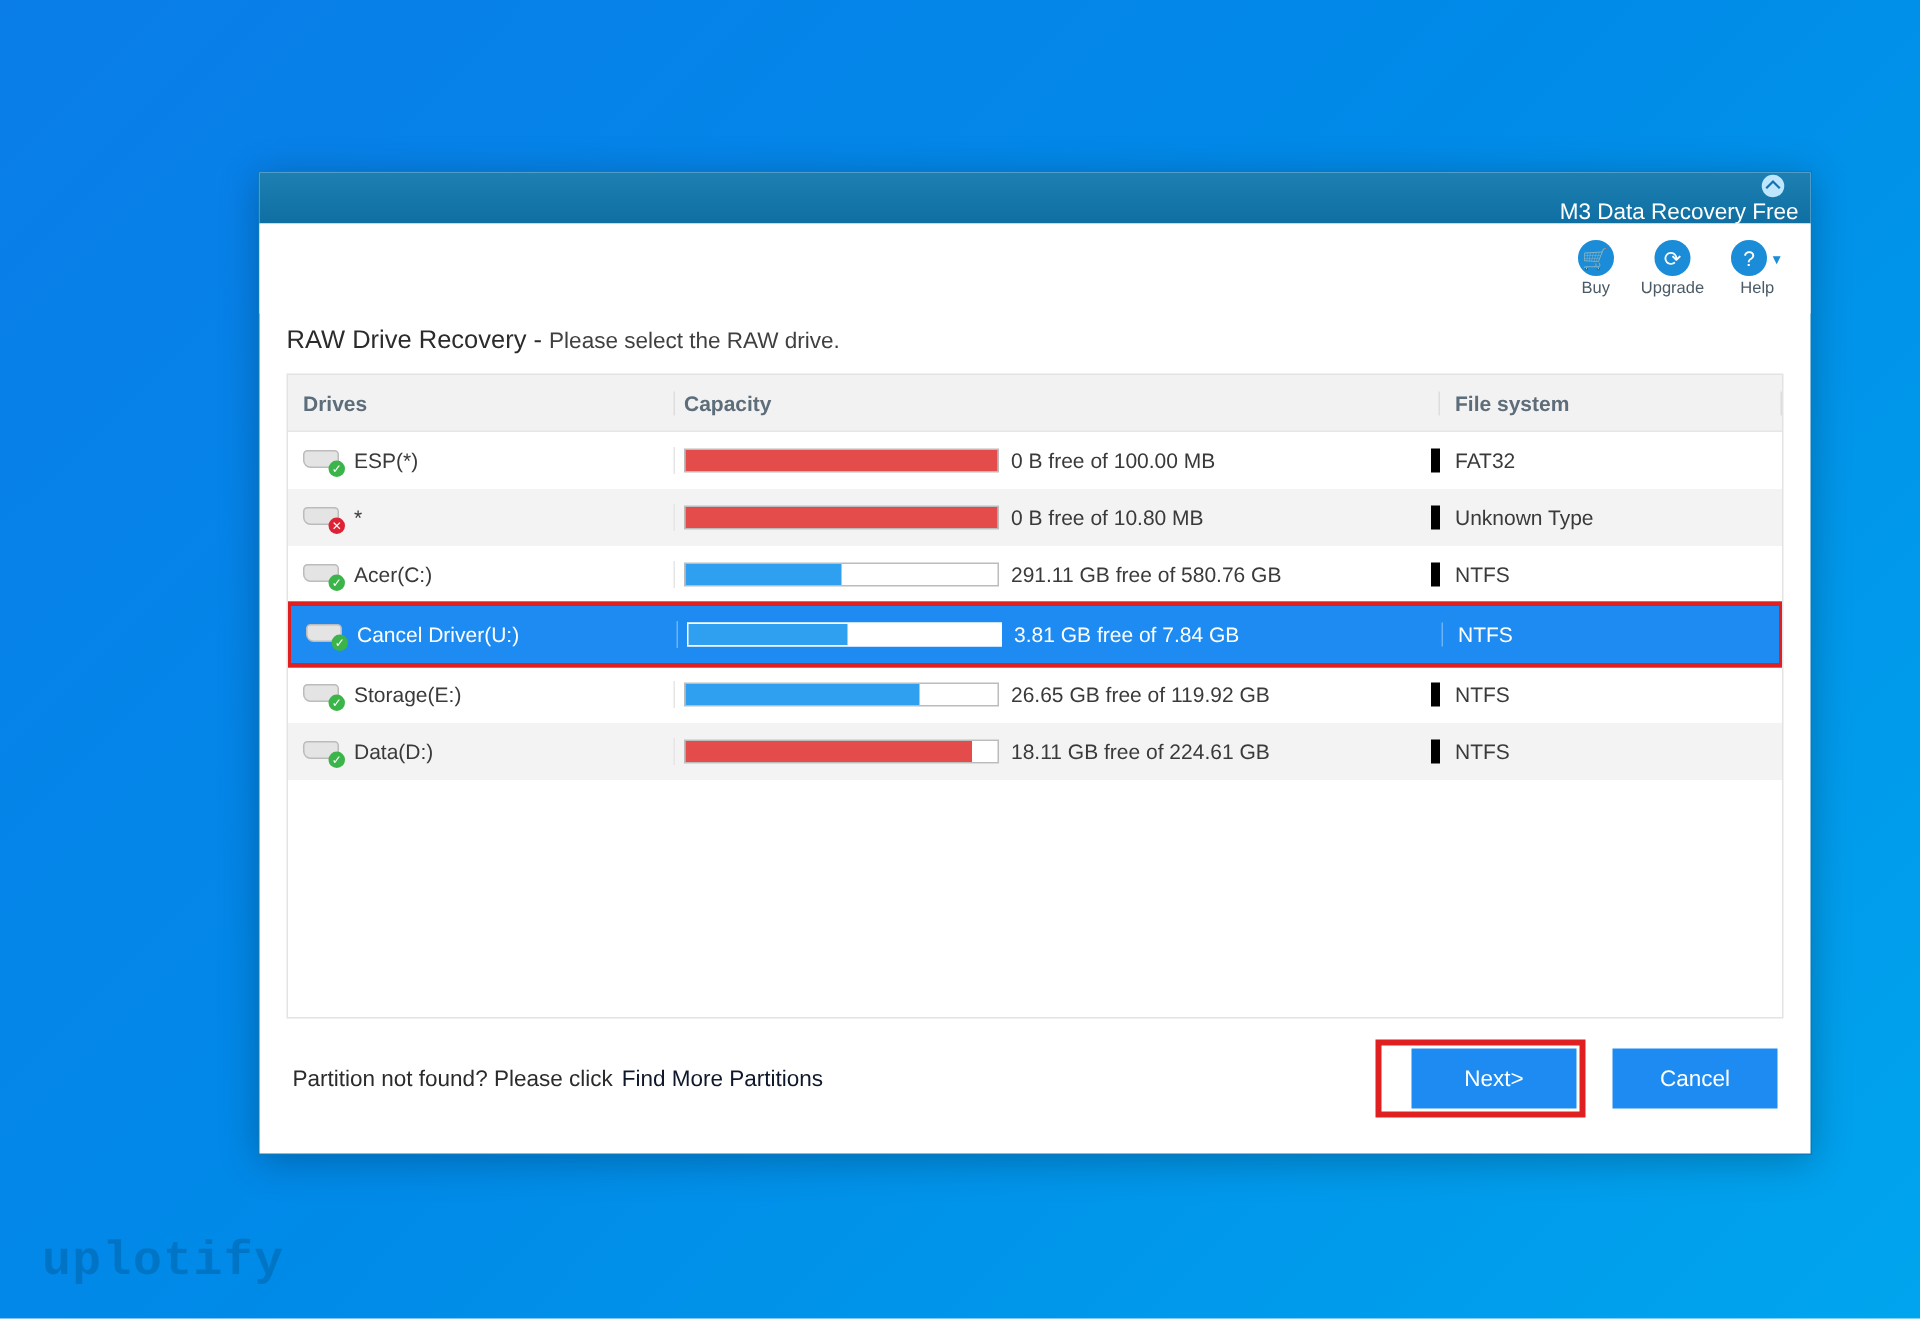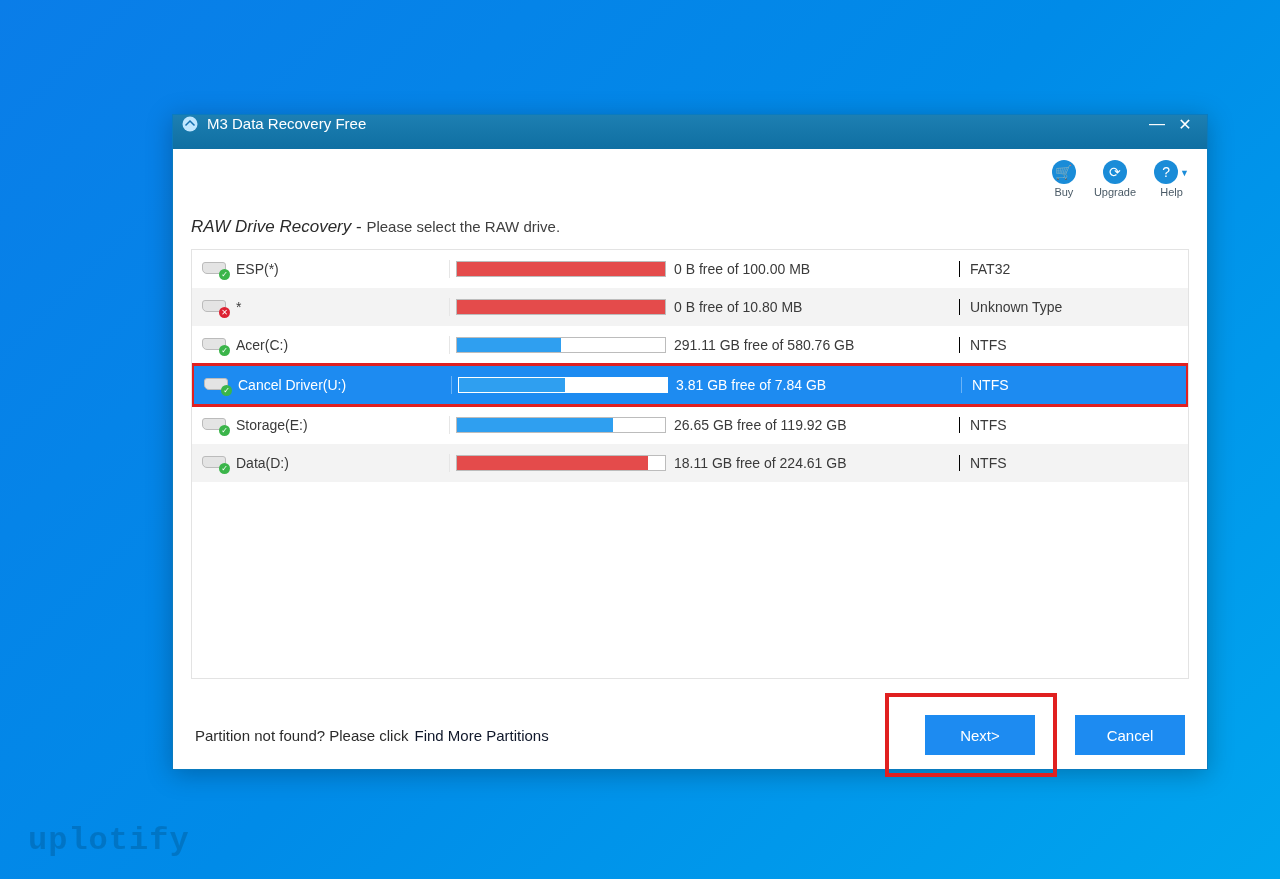--- a/index.html
+++ b/index.html
@@ -14,23 +14,24 @@
     left: 172px; top: 114px;
     width: 1036px; height: 656px;
     background: #fff;
     border: 1px solid #0a7bbf;
     box-shadow: 0 4px 24px rgba(0,0,0,.25);
   }
   .titlebar {
     height: 34px;
     background: linear-gradient(#1d7fb2, #0f6fa2);
     color: #fff;
-    display: flex; align-items: flex-start;
+    display: flex; align-items: flex-end;
     padding: 0 8px;
     font-size: 15px;
+    flex-direction: column;
   }
   .titlebar .app-icon {
     width: 18px; height: 18px; margin-right: 8px;
     display: inline-flex; align-items: center; justify-content: center;
   }
   .titlebar .title { flex: 0 0 auto; }
   .titlebar .spacer { flex: 1; }
   .winbtn { width: 28px; text-align: center; font-size: 16px; cursor: pointer; color: #fff; }
   .toolbar {
     height: 60px; background: #fff;
@@ -49,21 +50,21 @@
   .toolbar .help-wrap .chev { font-size:9px; color:#1a8cd8; margin-left:2px; }
 
   .content { padding: 0 18px 10px 18px; }
   .heading { font-size: 17px; color: #2b2b2b; padding: 8px 0 12px 0; }
   .heading .sub { font-weight: normal; font-size: 15px; color: #404040; }
 
   .table { border: 1px solid #e3e3e3; height: 430px; overflow: hidden; background:#fff; }
   .thead, .trow { display: flex; align-items: center; height: 38px; font-size: 14px; }
   .thead { background: #f2f2f2; color: #5d6d7a; font-weight: 600; border-bottom:1px solid #e6e6e6; }
   .col-drive { width: 258px; padding-left: 10px; border-right:1px solid #e6e6e6; display:flex; align-items:center; gap:8px; }
-  .col-cap   { width: 510px; padding-left: 6px; border-right:1px solid #000000; display:flex; align-items:center; gap:8px; }
+  .col-cap   { width: 510px; padding-left: 6px; border-right:6px solid #000000; display:flex; align-items:center; gap:8px; }
   .col-fs    { flex: 1; padding-left: 10px; }
   .thead .col-drive, .thead .col-cap, .thead .col-fs { border-right: 1px solid #ddd; }
 
   .trow { color: #3a3a3a; }
   .trow.alt { background: #f3f3f3; }
   .trow.selected { background: #1d8bf1; color: #fff; border: 3px solid #e02020; margin: -1px; height: 44px; position: relative; z-index: 2; }
   .trow.selected .col-drive, .trow.selected .col-cap { border-right: 1px solid rgba(255,255,255,.35); }
 
   .drive-ico { width: 26px; height: 18px; position: relative; }
   .drive-ico .disk {
@@ -85,21 +86,21 @@
   .trow.selected .bar { border-color:#fff; }
   .cap-text { font-size: 14px; }
 
   .footer { display:flex; align-items:center; padding: 14px 4px 0 4px; font-size: 15px; color:#2b2b2b; }
   .footer .link { color:#0f172a; cursor:pointer; margin-left:6px; }
   .footer .spacer { flex:1; }
   .btn {
     min-width: 110px; height: 40px; background:#1d8bf1; color:#fff;
     border:none; font-size:15px; cursor:pointer; margin-left: 18px;
   }
-  .btn-wrap.highlighted { border:4px solid #e02020; padding:18px; display:inline-block; }
+  .btn-wrap.highlighted { border:4px solid #e02020; padding:2px; display:inline-block; }
 
   .watermark {
     position:absolute; left:28px; bottom:20px;
     font-size:32px; font-weight:600; color:rgba(0,0,0,.15);
     letter-spacing:1px; font-family: Liberation Mono, monospace;
   }
 </style>
 </head>
 <body>
 
@@ -130,26 +131,31 @@
       <span class="help-wrap">
         <span class="tb-icon">?</span>
         <span class="chev">▼</span>
       </span>
       <span>Help</span>
     </div>
   </div>
 
   <div class="content">
     <div class="heading">
-      <span style="font-weight:400;font-style:italic;">RAW Drive Recovery</span>
+      <span style="font-weight:400;">RAW Drive Recovery</span>
       <span> - </span>
       <span class="sub">Please select the RAW drive.</span>
     </div>
 
     <div class="table">
+      <div class="thead">
+        <div class="col-drive">Drives</div>
+        <div class="col-cap">Capacity</div>
+        <div class="col-fs">File system</div>
+      </div>
       <div id="rows">
           <div class="trow">
             <div class="col-drive">
               <span class="drive-ico">
                 <span class="disk"></span>
                 <span class="badge ok">✓</span>
               </span>
               <span>ESP(*)</span>
             </div>
             <div class="col-cap">

